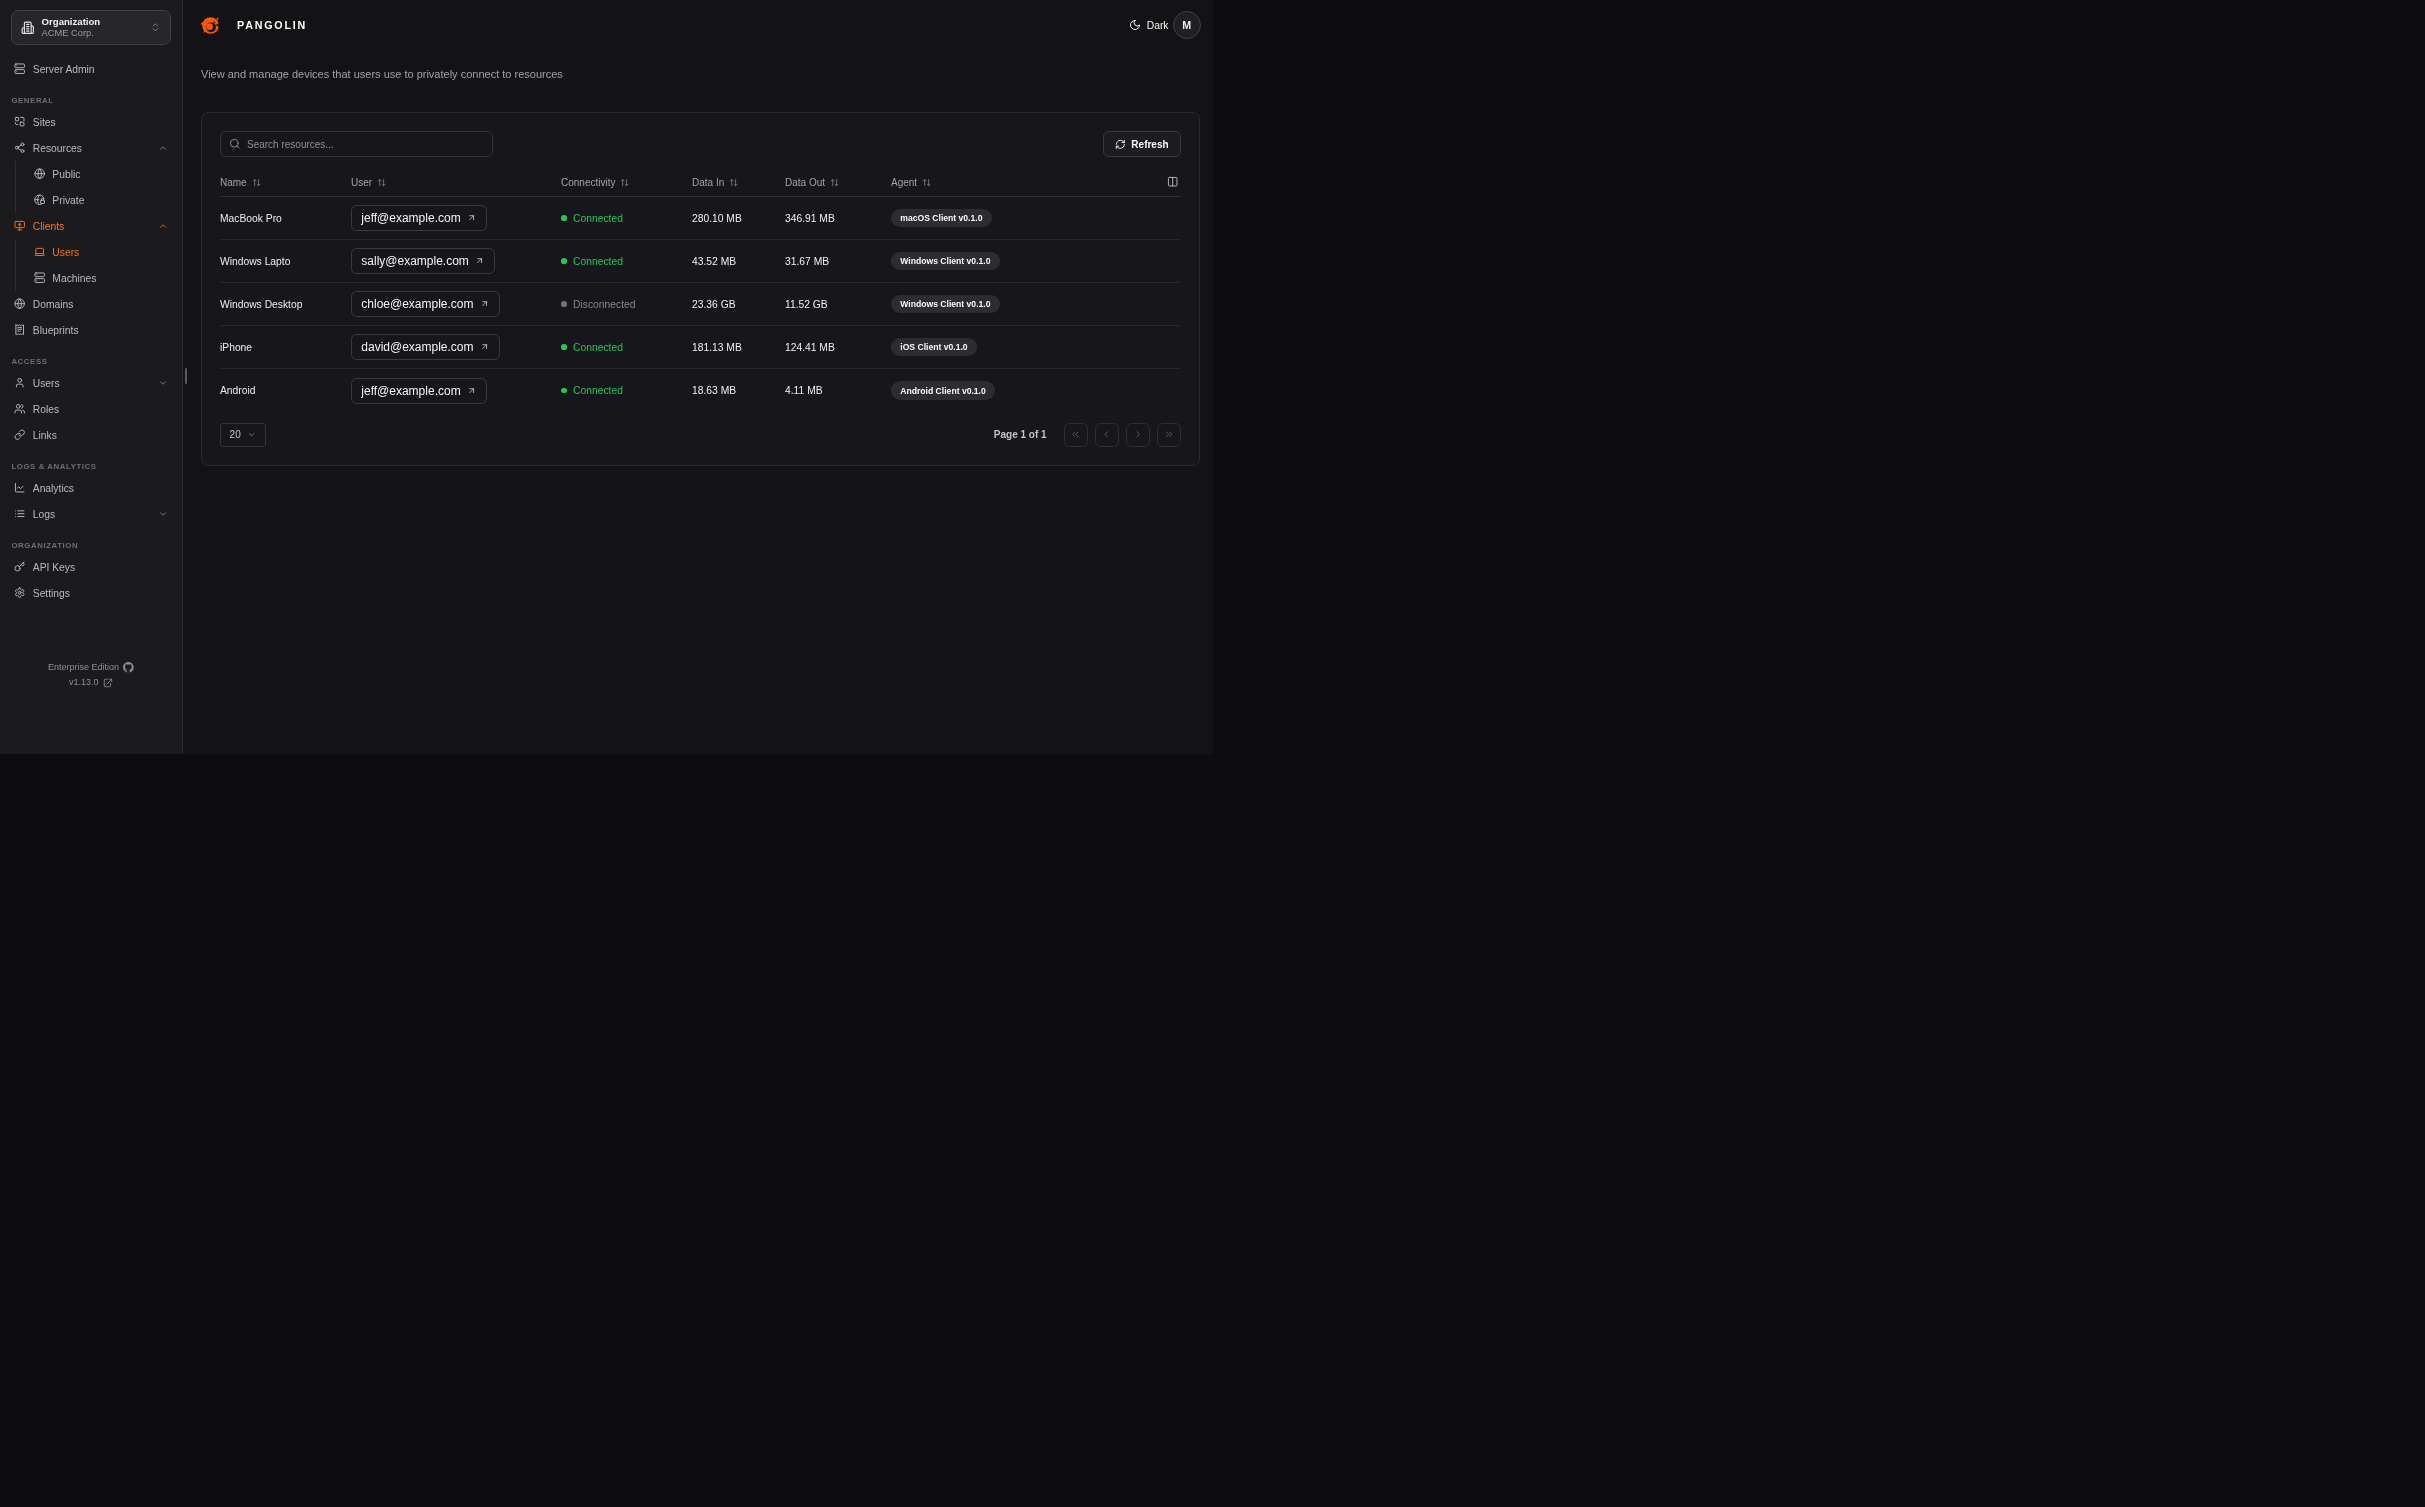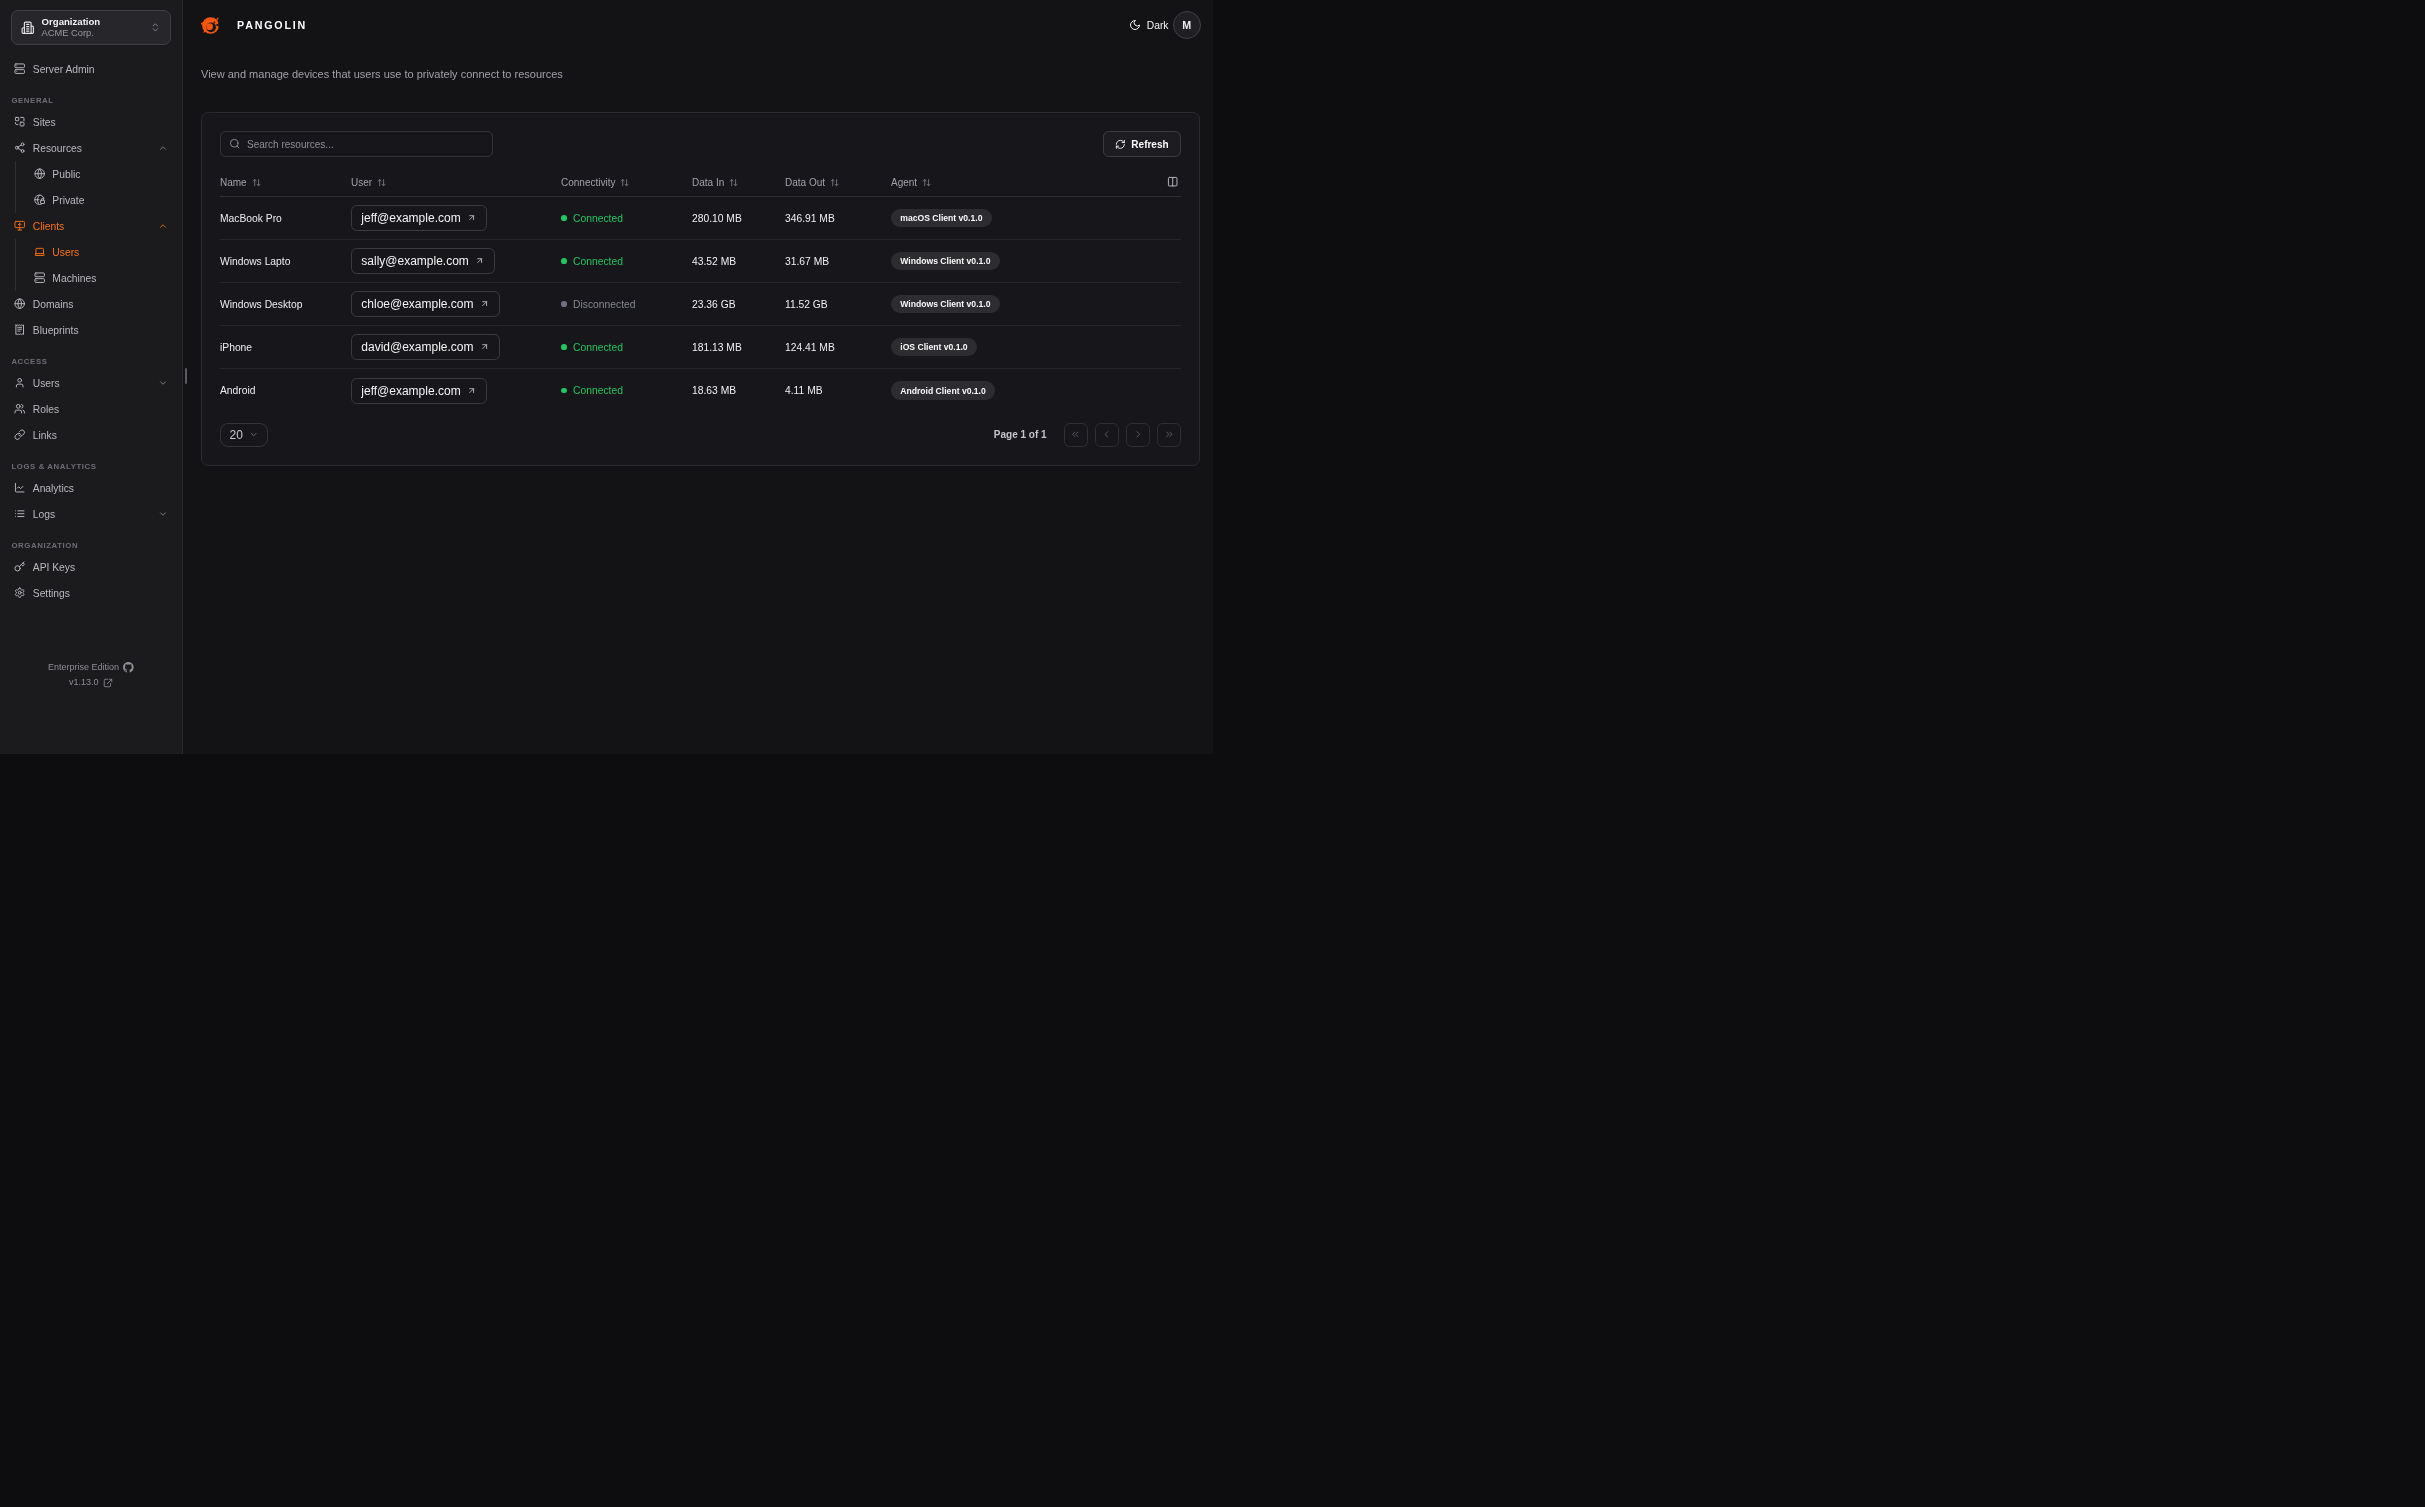--- a/index.html
+++ b/index.html
@@ -68,21 +68,21 @@
   .status{display:flex;align-items:center;gap:6.4px;font-size:10.3px}
   .status .dot{width:5.7px;height:5.7px;border-radius:50%}
   .status.on{color:var(--green)}
   .status.on .dot{background:var(--green)}
   .status.off{color:#84878f}
   .status.off .dot{background:#6b7280}
   .cell-num{color:#f0f0f2}
   .agent-badge{display:inline-block;background:var(--chip-bg);border-radius:712px;padding:4.3px 9.3px;font-size:8.6px;font-weight:700;color:#fafafa}
 
   .card-footer{display:flex;align-items:center;margin-top:10.7px}
-  .page-size{display:flex;align-items:center;gap:6.4px;height:24px;padding:0 8.6px;border:0.7px solid #33333a;border-radius:8px;background:transparent;color:#c7c7cd;font-size:12px;font-family:inherit;cursor:pointer}
+  .page-size{display:flex;align-items:center;gap:6.4px;height:24px;padding:0 8.6px;border:0.7px solid #33333a;border-radius:3px;background:transparent;color:#c7c7cd;font-size:10px;font-family:inherit;cursor:pointer}
   .pager{margin-left:auto;display:flex;align-items:center;gap:7.1px}
   .pager-status{font-size:10px;font-weight:600;color:#c3c3ca;margin-right:10px}
   .pg-btn{width:24px;height:24px;border:0.7px solid #2e2e33;border-radius:5.7px;background:transparent;color:#5f5f67;display:flex;align-items:center;justify-content:center;cursor:pointer}
 </style>
 </head>
 <body>
 
 <div class="app">
 
   <aside class="sidebar">

